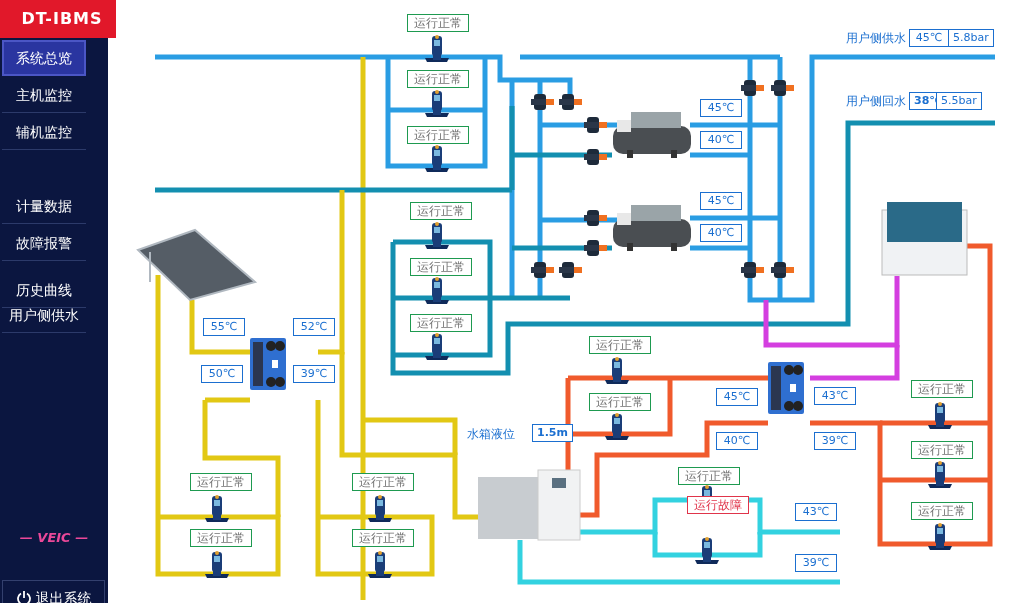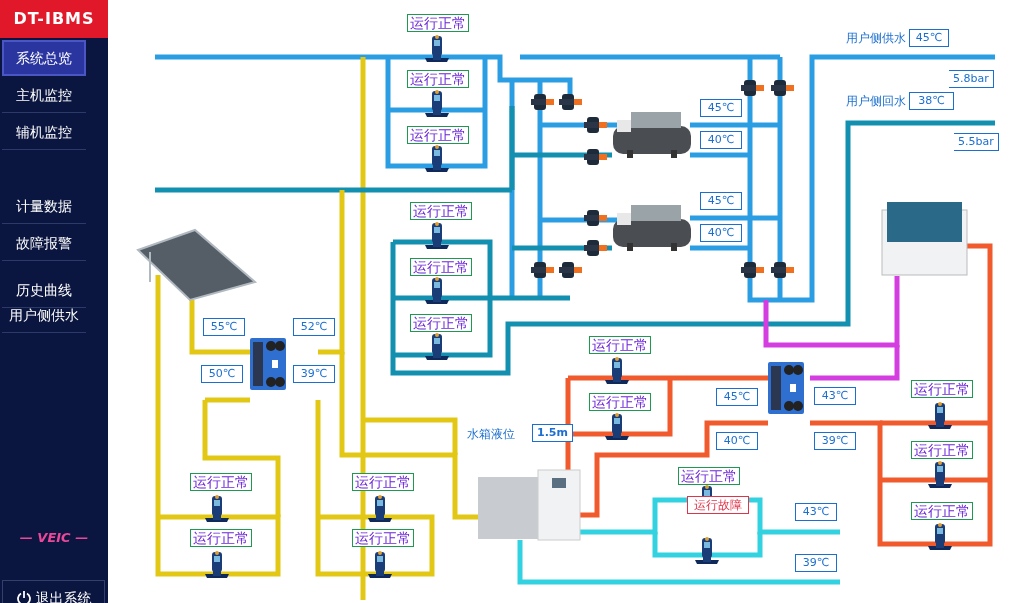--- a/index.html
+++ b/index.html
@@ -1,31 +1,31 @@
 <!DOCTYPE html>
 <html><head>
 <meta charset="utf-8">
 <style>
   html, body { margin:0; padding:0; }
   body { width:1028px; height:603px; position:relative; overflow:hidden; background:#ffffff; font-family:"DejaVu Sans", sans-serif; }
   #sidebar { position:absolute; left:0; top:0; width:108px; height:603px; background:#0b1640; }
-  #logo { position:absolute; left:0; top:0; width:108px; height:38px; background:#e1182a; color:#fff; font-family:"DejaVu Sans", sans-serif; font-weight:bold; font-size:16px; letter-spacing:1px; text-align:center; line-height:38px; }
+  #logo { position:absolute; left:0; top:0; width:108px; height:38px; background:#e1182a; color:#fff; font-family:"DejaVu Sans", sans-serif; font-weight:bold; font-size:16px; letter-spacing:1px; text-align:center; line-height:38px;padding-left:8px; }
   .nav-item { position:absolute; left:2px; width:84px; height:36px; box-sizing:border-box; border-bottom:1px solid #2c3a6a; color:#fff; font-size:14px; text-align:center; line-height:36px; cursor:pointer; }
   .nav-item.active { background:#2a35a0; border:2px solid #4b56c5; line-height:32px; }
   #brand { position:absolute; left:0; top:530px; width:108px; text-align:center; color:#ec4899; font-style:italic; font-weight:bold; font-size:13px; }
   #logout { position:absolute; left:2px; top:564px; width:103px; height:36px; box-sizing:border-box; border:1px solid #33406e; color:#fff; font-size:14px; line-height:34px; text-align:center; cursor:pointer;margin-top:16px; }
   #diagram { position:absolute; left:108px; top:0; width:920px; height:603px; }
   .lbl { position:absolute; font-size:11px; font-family:"DejaVu Sans", sans-serif; box-sizing:border-box; text-align:center; white-space:nowrap; }
-  .ok { border:1px solid #1e9a50; color:#6d28d9; background:#fff; height:18px; line-height:16px; width:62px; font-size:14px; }
+  .ok { border:1px solid #1e9a50; color:#737373; background:#fff; height:18px; line-height:16px; width:62px; font-size:12px; }
   .fault { border:1px solid #e0344a; color:#e0344a; background:#fff; height:18px; line-height:16px; width:62px; font-size:12px; }
   .temp { border:1px solid #1b6fd0; color:#1b6fd0; background:#fff; height:18px; line-height:16px; width:42px; }
   .plain { color:#1b6fd0; font-size:12px; }
   .pair { position:absolute; display:flex; height:18px; }
   .pair span { border:1px solid #1b6fd0; color:#1b6fd0; font-size:11px; line-height:16px; padding:0 4px; box-sizing:border-box; height:18px; background:#fff; }
-  .pair span + span { border-left:none;margin-top:41px; }
+  .pair span + span { border-left:none; }
 </style>
 </head>
 <body>
 
 <div id="sidebar">
   <div id="logo">DT-IBMS</div>
   <div class="nav-item active" style="top:40px;">系统总览</div>
   <div class="nav-item" style="top:77px;">主机监控</div>
   <div class="nav-item" style="top:114px;">辅机监控</div>
   <div class="nav-item" style="top:188px;">计量数据</div>
@@ -219,20 +219,20 @@
 <div class="lbl temp" style="left:795px;top:503px;">43℃</div>
 <div class="lbl temp" style="left:795px;top:554px;">39℃</div>
 
 <div class="lbl plain" style="left:846px;top:30px;">用户侧供水</div>
 <div class="pair" style="left:909px;top:29px;">
   <span style="width:40px;text-align:center;">45℃</span>
   <span>5.8bar</span>
 </div>
 <div class="lbl plain" style="left:846px;top:93px;">用户侧回水</div>
 <div class="pair" style="left:909px;top:92px;">
-  <span style="width:45px;text-align:center;">38℃</span>
+  <span style="width:28px;text-align:center;font-weight:bold;">38℃</span>
   <span>5.5bar</span>
 </div>
 
 <div class="lbl plain" style="left:467px;top:426px;">水箱液位</div>
 <div class="pair" style="left:532px;top:424px;font-weight:bold;">
   <span>1.5m</span>
 </div>
 
 </body></html>

